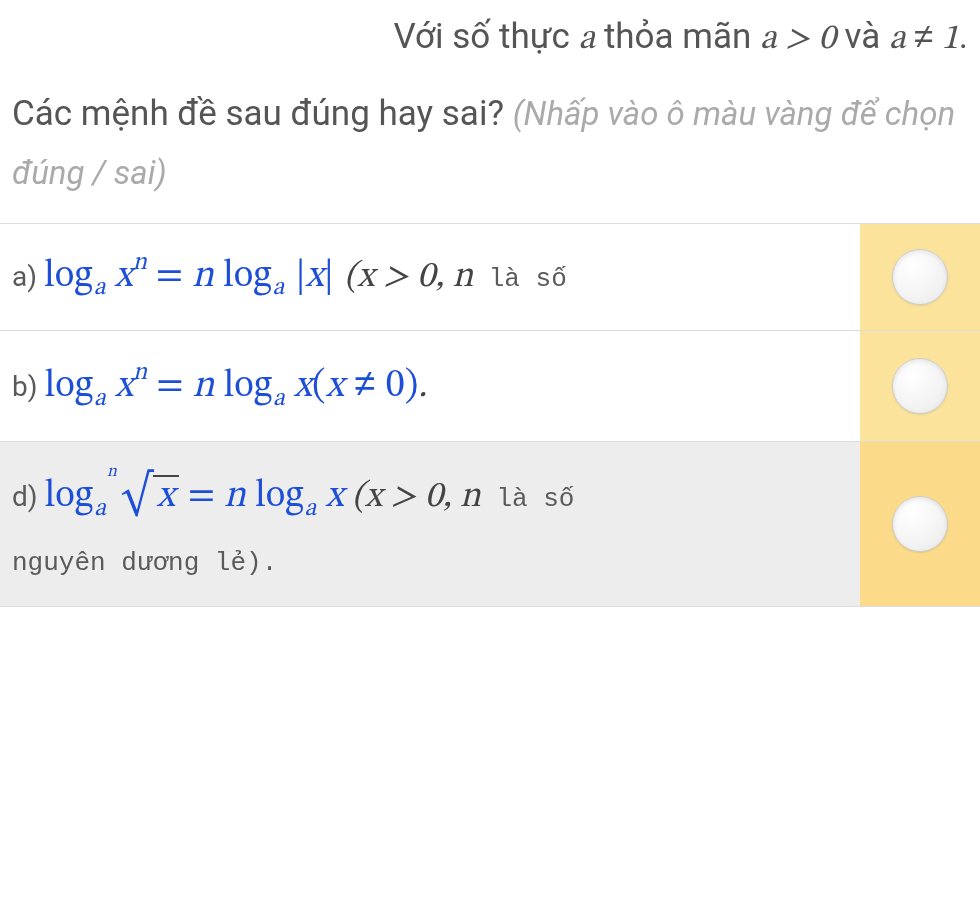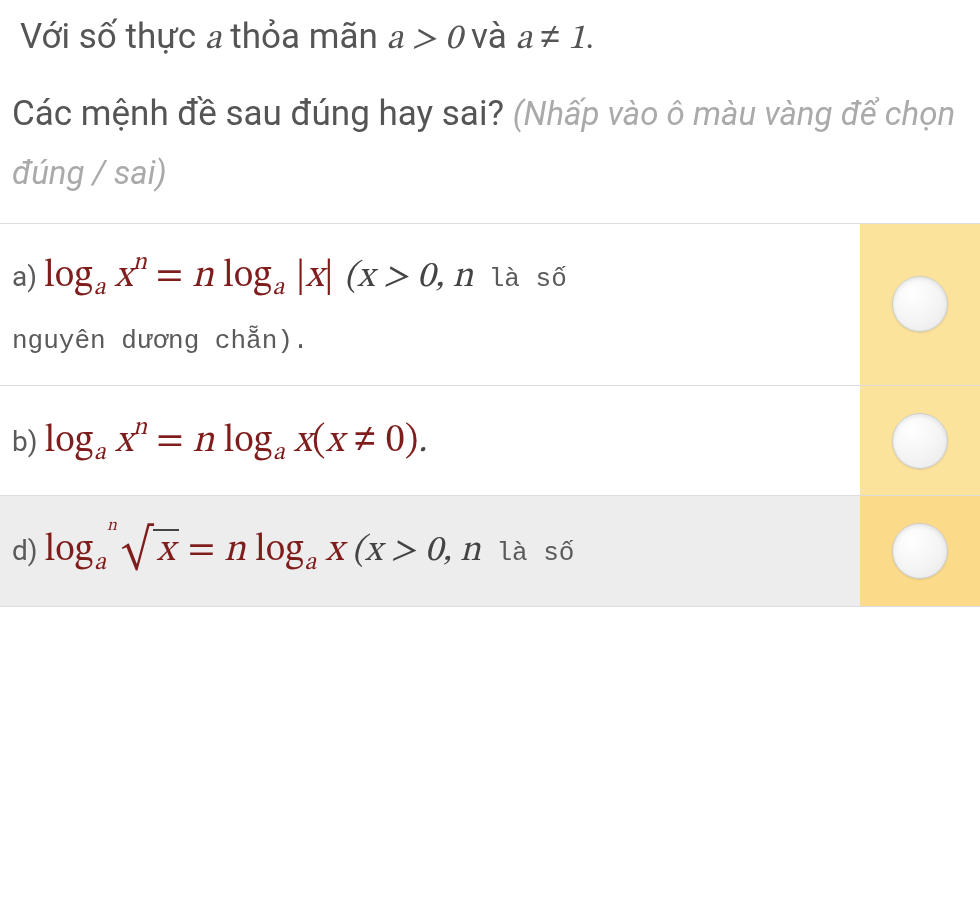--- a/index.html
+++ b/index.html
@@ -6,20 +6,21 @@
   body {
     font-family: -apple-system, BlinkMacSystemFont, "Segoe UI", Roboto, Arial, sans-serif;
     width: 980px;
     background: #fff;
     color: #555;
   }
   .question-intro {
     padding: 10px 12px 0 20px;
     font-size: 35px;
     line-height: 1.5;
+    text-align: right;
   }
   .question-intro .math { font-family: "Cambria Math", "STIX Two Math", "Latin Modern Math", Georgia, serif; font-style: italic; }
   .sub-instruction {
     padding: 18px 0 20px 12px;
     font-size: 35px;
     line-height: 1.7;
   }
   .sub-instruction .hint {
     font-style: italic;
     color: #aaa;
@@ -36,21 +37,21 @@
     flex: 1;
     padding: 16px 12px 18px 12px;
     font-size: 28px;
     line-height: 1.9;
     color: #5a5a5a;
   }
   .row .text .label { font-size: 28px; }
   .row .text .math-block {
     font-family: "Cambria Math", "STIX Two Math", "Latin Modern Math", Georgia, serif;
     font-size: 38px;
-    color: #7f1d1d;
+    color: #1d4ed8;
   }
   .row .text .math-inline {
     font-family: "Cambria Math", "STIX Two Math", "Latin Modern Math", Georgia, serif;
     font-size: 36px;
     font-style: italic;
     color: #444;
   }
   .row .text .small-note { font-size: 26px; font-family: Liberation Mono, monospace; }
   .row .radio-cell {
     width: 120px;
@@ -108,40 +109,40 @@
 <div class="sub-instruction">
   <span>Các mệnh đề sau đúng hay sai? </span><span class="hint">(Nhấp vào ô màu vàng để chọn đúng / sai)</span>
 </div>
 
 <div class="options">
 
   <div class="row">
     <div class="text">
       <span class="label">a) </span><span class="math-block"><span>log</span><span class="log-sub">a</span> <span class="mi">x</span><span class="log-sup">n</span><span> = </span><span class="mi">n</span><span> log</span><span class="log-sub">a</span> <span class="abs">|<span class="mi">x</span>|</span></span><span class="math-inline"> (</span><span class="math-inline"><span class="mi">x &gt; 0</span></span><span class="math-inline">, </span><span class="math-inline mi">n</span><span class="small-note"> là số</span>
       <br>
-      <span class="small-note">nguyên dương chẵn).</span>
     </div>
     <div class="radio-cell">
       <div class="radio-circle"></div>
     </div>
   </div>
 
   <div class="row">
     <div class="text">
       <span class="label">b) </span><span class="math-block"><span>log</span><span class="log-sub">a</span> <span class="mi">x</span><span class="log-sup">n</span><span> = </span><span class="mi">n</span><span> log</span><span class="log-sub">a</span><span class="mi"> x</span><span>(</span><span class="mi">x</span><span class="neq"> ≠ </span><span>0</span><span>)</span></span><span class="math-inline">.</span>
     </div>
     <div class="radio-cell">
       <div class="radio-circle"></div>
     </div>
   </div>
 
 
   <div class="row selected">
     <div class="text">
       <span class="label">d) </span><span class="math-block"><span>log</span><span class="log-sub">a</span> <span class="root"><span class="index">n</span><span class="surd">√</span><span class="radicand">x</span></span><span> = </span><span class="mi">n</span><span> log</span><span class="log-sub">a</span><span class="mi"> x</span></span><span class="math-inline"> (</span><span class="math-inline"><span class="mi">x &gt; 0</span></span><span class="math-inline">, </span><span class="math-inline mi">n</span><span class="small-note"> là số</span>
       <br>
+      <span class="small-note">nguyên dương lẻ).</span>
     </div>
     <div class="radio-cell">
       <div class="radio-circle"></div>
     </div>
   </div>
 
 </div>
 
 </body></html>

